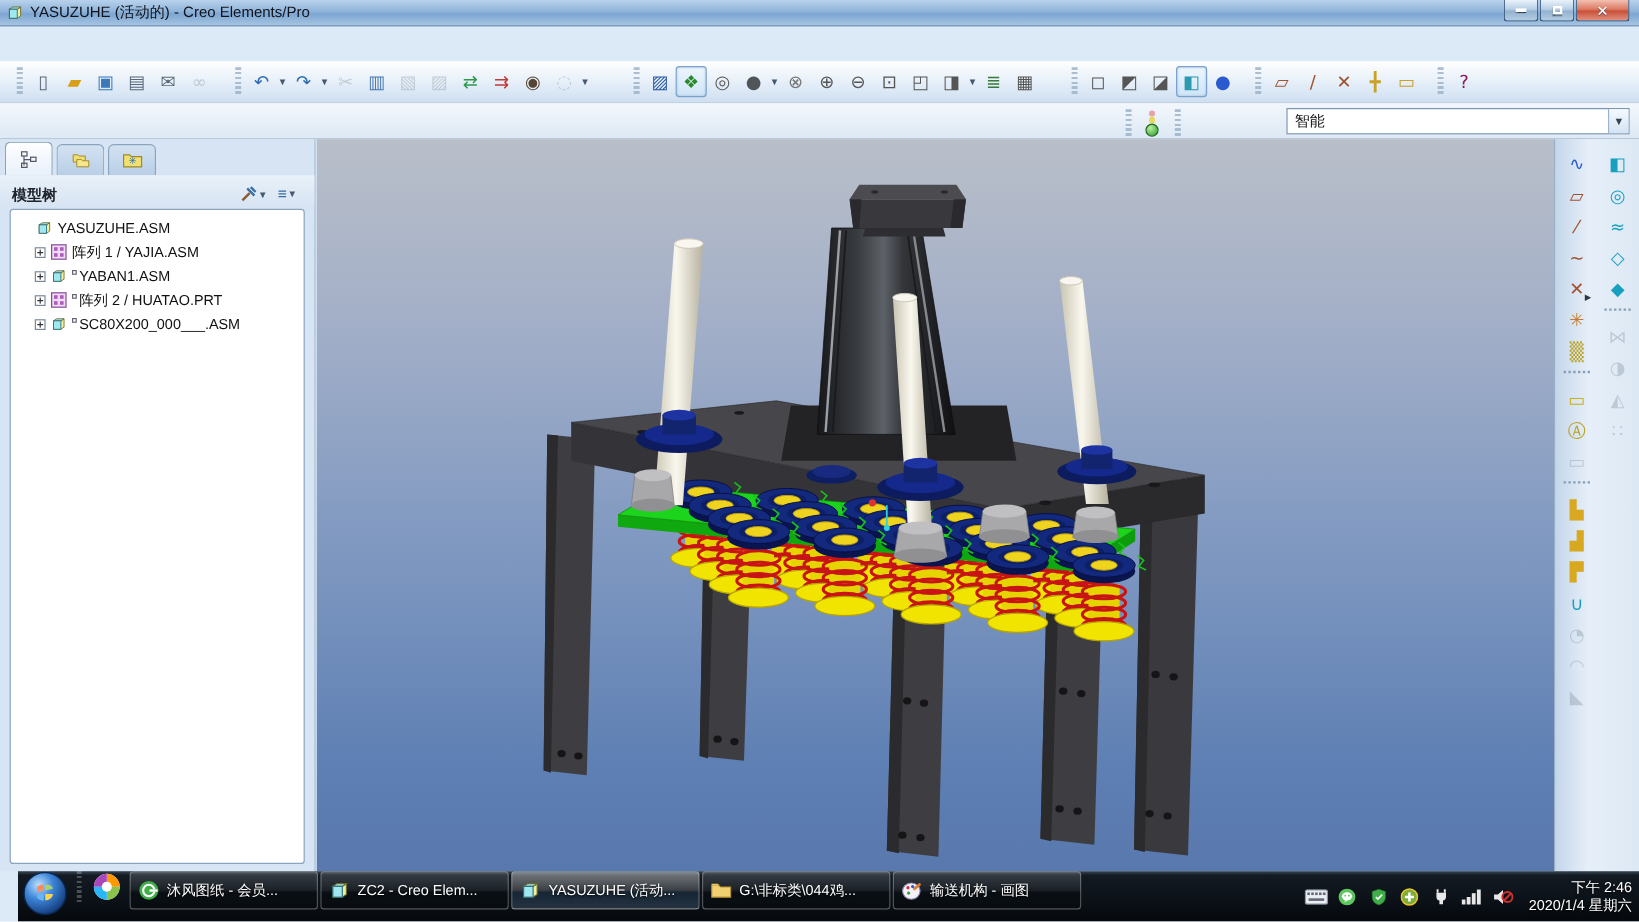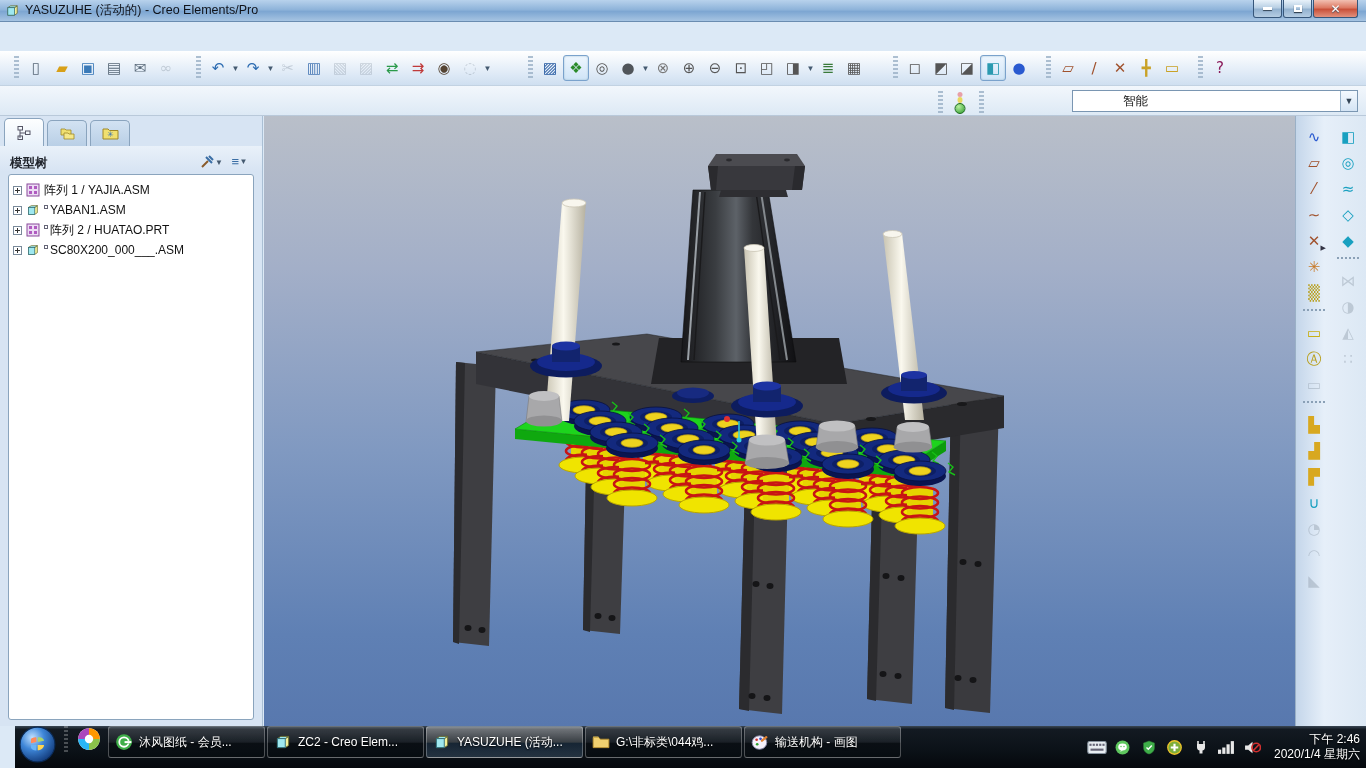--- a/index.html
+++ b/index.html
@@ -41,40 +41,40 @@
   .tbtn.sel { border-color:#7aa2cc; background:linear-gradient(#eef6fe,#cfe4f7); box-shadow:inset 0 0 2px #9bc; }
   .tbtn.dis { opacity:.4; }
   .dd { font-size:8px; color:#455a70; width:9px; text-align:center; cursor:pointer; }
   .fly { position:absolute; right:0; bottom:1px; font-size:7px; color:#334; }
   .tlight { width:14px; height:22px; position:relative; }
   .tlight i { position:absolute; left:50%; transform:translateX(-50%); border-radius:50%; display:block; }
   .tlight .r { width:5px; height:5px; top:0; background:#e8a0a8; }
   .tlight .y { width:5px; height:6px; top:5px; background:#e8d860; }
   .tlight .gr { width:11px; height:11px; top:11px; background:radial-gradient(circle at 35% 30%,#b8f0a0,#2c9c2c); border:1px solid #1a6a1a; }
   #sel-filter { position:absolute; right:8px; top:4px; width:286px; height:22px; background:#fff;
-    border:1px solid #7a96b2; display:flex; align-items:center;padding-left:44px; }
+    border:1px solid #7a96b2; display:flex; align-items:center; }
   #sel-filter .val { flex:1; font-size:12.5px; padding-left:6px; color:#111; }
   #sel-filter .arrow { width:17px; height:100%; background:linear-gradient(#f4f9fe,#d4e4f4);
     border-left:1px solid #9ab4cc; font-size:9px; color:#345; display:flex; align-items:center; justify-content:center; cursor:pointer; }
 
   
   #leftpanel { left:0; top:116px; width:263px; height:610px; background:#d7e4f3; border-right:1px solid #aabfd4; }
   #tabs { position:absolute; left:4px; top:2px; height:28px; display:flex; align-items:flex-end; }
   .ptab { width:40px; height:26px; margin-right:3px; border:1px solid #8aa4be; border-bottom:none;
     border-radius:5px 5px 0 0; background:linear-gradient(#d2e2f2,#b9cfe6); display:flex; align-items:center; justify-content:center; cursor:pointer; }
   .ptab.sel { background:linear-gradient(#fdfeff,#e8f1fa); height:28px; }
   #tree-header { position:absolute; left:0; top:30px; width:100%; height:26px; display:flex; align-items:flex-end; padding:0 10px;
     background:linear-gradient(#e9f1f9,#d7e4f3); }
   #tree-title { font-weight:bold; font-size:12.5px; color:#20242c; flex:1; }
   .hdr-btn { display:flex; align-items:center; padding:2px 3px; border:1px solid transparent; border-radius:3px; cursor:pointer; }
   .hdr-btn .g { font-size:13px; }
   #treebox { position:absolute; left:8px; top:58px; width:246px; height:546px; background:#fff;
     border:1px solid #8aa4bd; border-radius:3px; overflow:hidden; padding-top:5px; }
   .trow { display:flex; align-items:center; height:20px; font-size:12px; color:#111; white-space:nowrap; cursor:default; }
-  .t-ind0 { padding-left:8px; } .t-ind1 { padding-left:4px; }
+  .t-ind0 { padding-left:8px; } .t-ind1 { padding-left:20px; }
   .expander { width:9px; height:9px; border:1px solid #7a8a9a; background:#fff; position:relative; margin-right:4px; flex:none; }
   .expander::before { content:""; position:absolute; left:1px; top:3px; width:5px; height:1px; background:#333; }
   .expander::after { content:""; position:absolute; left:3px; top:1px; width:1px; height:5px; background:#333; }
   .nox { width:13px; flex:none; }
   .tico { width:14px; height:14px; margin-right:4px; flex:none; }
   .mark { width:4px; height:4px; border:1px solid #667; margin:0 2px 6px 0; flex:none; }
 
   
   #viewport { left:264px; top:116px; width:1031px; height:610px;
     background:linear-gradient(#b9bfc9, #a3afc8 25%, #8099c1 55%, #5f80b4 85%, #5878ae 100%); }
@@ -324,20 +324,29 @@
             <path d="M6 2 L12 8 M9 1 L13 5" stroke="#3a6ea5" stroke-width="2"></path>
           </svg>
           <span class="dd">▼</span>
         </span>
       <span class="hdr-btn">
           <span class="g" style="color:#3a6ea5">≡</span>
           <span class="dd">▼</span>
         </span>
     </div>
     <div id="treebox">
+        <div class="trow t-ind0">
+          <span class="nox"></span>
+          <span class="tico"><svg width="14" height="14" viewBox="0 0 16 16">
+              <polygon points="3,5 10,5 13,3 13,11 10,13 3,13" fill="#f2ef9a" stroke="#6a6a2a" stroke-width="0.8"></polygon>
+              <polygon points="3,5 10,5 13,3 6,3" fill="#9fe8ef" stroke="#6a6a2a" stroke-width="0.8"></polygon>
+              <rect x="3" y="5" width="7" height="8" fill="#9fe8ef" stroke="#2a6a7a" stroke-width="0.8"></rect>
+            </svg></span>
+          <span>YASUZUHE.ASM</span>
+        </div>
         <div class="trow t-ind1">
           <span class="expander"></span>
           <span class="tico"><svg width="14" height="14" viewBox="0 0 14 14">
               <rect x="1" y="1" width="12" height="12" fill="#ecdcf4" stroke="#8a4a9a"></rect>
               <rect x="3" y="3" width="3" height="3" fill="#b05ac0"></rect>
               <rect x="8" y="3" width="3" height="3" fill="#b05ac0"></rect>
               <rect x="3" y="8" width="3" height="3" fill="#b05ac0"></rect>
               <rect x="8" y="8" width="3" height="3" fill="#b05ac0"></rect>
             </svg></span>
           <span>阵列 1 / YAJIA.ASM</span>

